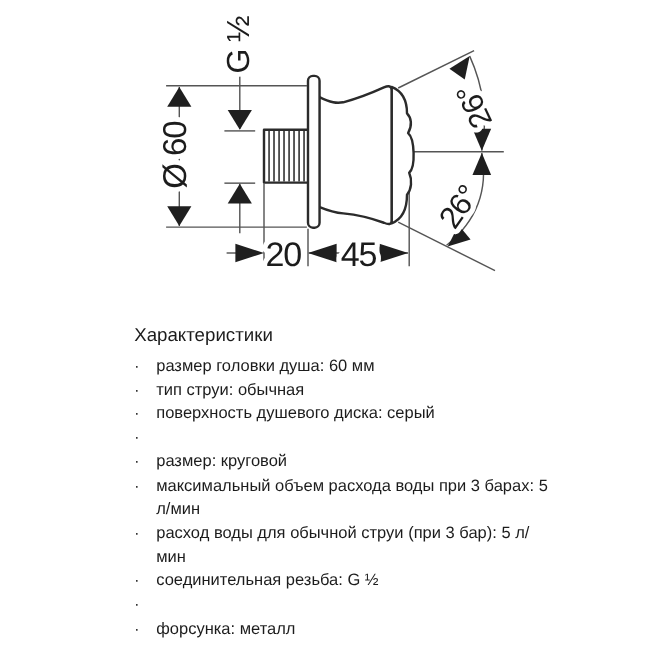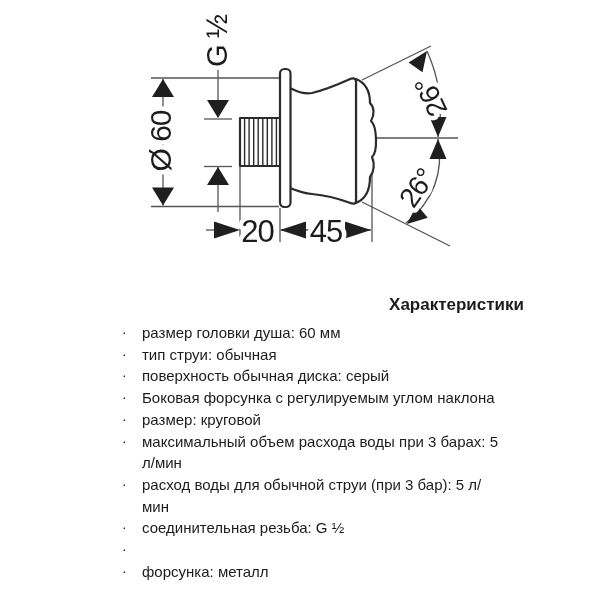--- a/index.html
+++ b/index.html
@@ -2,21 +2,21 @@
 <html><head>
 <meta charset="utf-8">
 <style>
   html,body{margin:0;padding:0;background:#fff;}
   .canvas{position:relative;width:600px;height:600px;background:#ffffff;overflow:hidden;
           font-family:"Liberation Sans",sans-serif;color:#1c1c1c;}
   .drawing{position:absolute;left:0;top:0;}
   svg text{font-family:"Liberation Sans",sans-serif;fill:#1c1c1c;letter-spacing:-1px;
            paint-order:stroke;stroke:#ffffff;stroke-width:9px;stroke-linejoin:round;}
   .specs{position:absolute;left:122px;top:294px;width:402px;}
-  .specs-heading{font-size:17px;line-height:22px;font-weight:bold;margin:0 0 6px 0;text-align:right;}
+  .specs-heading{font-size:17px;line-height:22px;font-weight:normal;margin:0 0 6px 0;}
   .spec-item{display:flex;font-size:15px;line-height:21.7px;}
   .spec-bullet{flex:0 0 20px;width:20px;font-size:14px;}
   .spec-text{width:358px;}
 </style>
 </head>
 <body>
 
 <div class="canvas">
 
   <svg class="drawing" width="600" height="290" viewBox="0 0 600 290">
@@ -90,25 +90,24 @@
     <div class="spec-item">
       <span class="spec-bullet">·</span>
       <span class="spec-text">размер головки душа: 60 мм</span>
     </div>
     <div class="spec-item">
       <span class="spec-bullet">·</span>
       <span class="spec-text">тип струи: обычная</span>
     </div>
     <div class="spec-item">
       <span class="spec-bullet">·</span>
-      <span class="spec-text">поверхность обычная диска: серый</span>
+      <span class="spec-text">поверхность душевого диска: серый</span>
     </div>
     <div class="spec-item">
       <span class="spec-bullet">·</span>
-      <span class="spec-text">Боковая форсунка с регулируемым углом наклона</span>
     </div>
     <div class="spec-item">
       <span class="spec-bullet">·</span>
       <span class="spec-text">размер: круговой</span>
     </div>
     <div class="spec-item">
       <span class="spec-bullet">·</span>
       <span class="spec-text">максимальный объем расхода воды при 3 барах: 5 л/мин</span>
     </div>
     <div class="spec-item">

